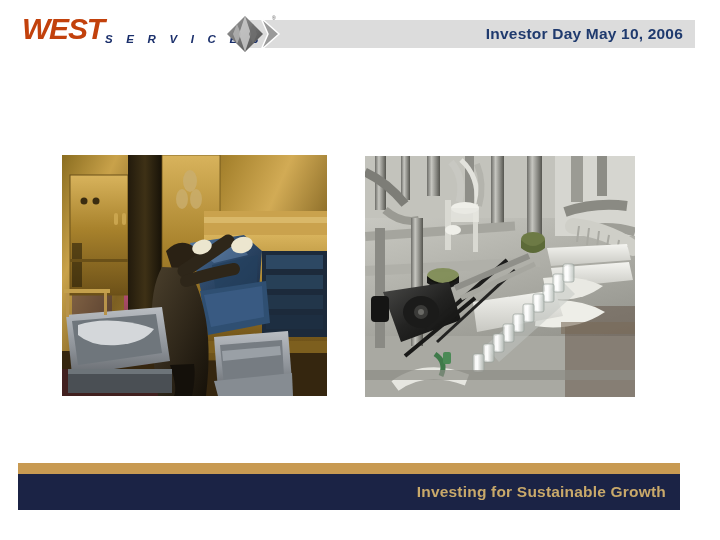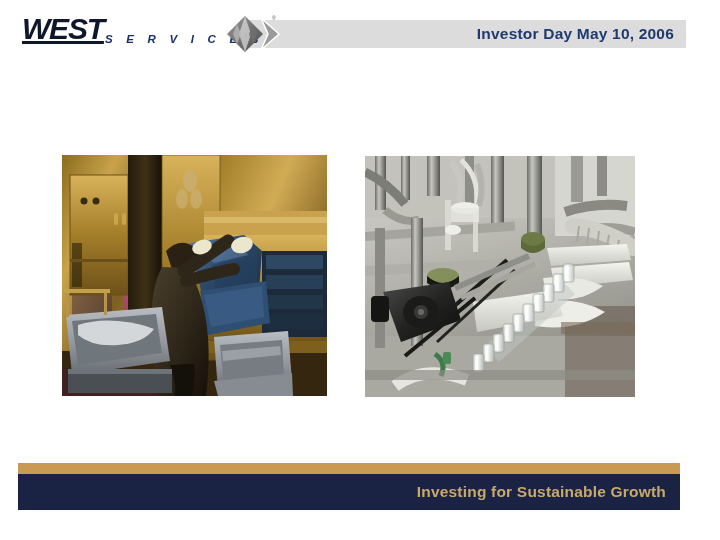--- a/index.html
+++ b/index.html
@@ -14,21 +14,21 @@
     position: relative;
     width: 720px;
     height: 540px;
     background: #ffffff;
     overflow: hidden;
   }
 
   
   .header-band {
     position: absolute;
-    left: 4px;
+    left: 13px;
     top: 20px;
     width: 682px;
     height: 28px;
   }
   .header-gray-bar {
     position: absolute;
     left: 236px;
     top: 0;
     width: 446px;
     height: 28px;
@@ -59,25 +59,24 @@
     width: 250px;
     height: 40px;
   }
   .logo-west {
     position: absolute;
     left: 0;
     top: 2px;
     font-size: 30px;
     font-weight: bold;
     font-style: italic;
-    color: #0f172a;
+    color: #c2410c;
     letter-spacing: -1.2px;
     line-height: 30px;
     font-family: "Liberation Sans", sans-serif;
-    text-decoration: underline;
   }
   .logo-pharma {
     position: absolute;
     left: 81px;
     top: 3px;
     font-size: 16.5px;
     font-weight: bold;
     font-style: italic;
     color: #1a2f6b;
     letter-spacing: -0.4px;

